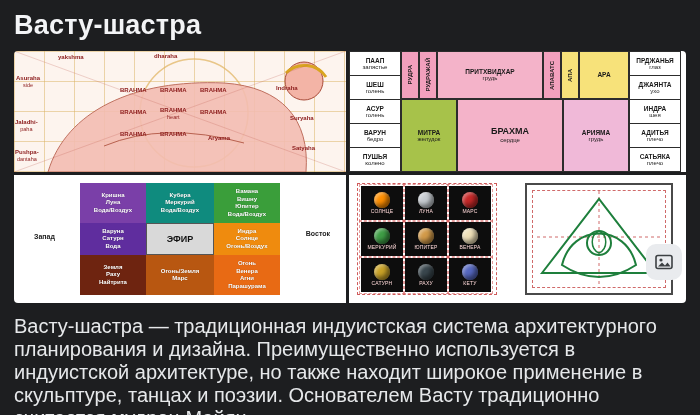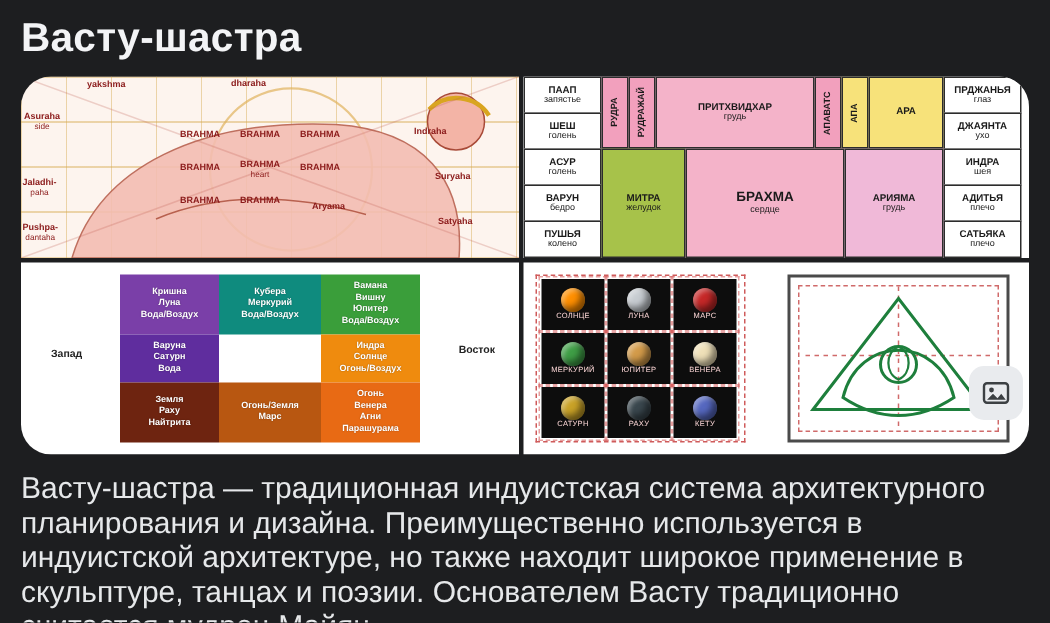--- a/index.html
+++ b/index.html
@@ -1,19 +1,19 @@
 <!DOCTYPE html>
 <html><head>
 <meta charset="utf-8">
 <style>
   html,body{margin:0;padding:0}
   body{width:700px;height:415px;background:#1d1e20;font-family:"Liberation Sans",sans-serif;overflow:hidden}
   .page-title{margin:10px 0 0 14px;font-size:27px;font-weight:600;color:#f3f4f6;letter-spacing:.2px}
   .imgwrap{position:relative;margin:10px 14px 0;width:672px;height:252px;display:grid;
-    grid-template-columns:332px 337px;grid-template-rows:121px 128px;gap:3px;border-radius:20px;overflow:hidden}
+    grid-template-columns:332px 337px;grid-template-rows:121px 128px;gap:3px;border-radius:4px;overflow:hidden}
   .q{position:relative;background:#fff;overflow:hidden}
   .abs{position:absolute;left:0;top:0}
 
   
   .qa{background-color:#fdf4ee;
     background-image:repeating-linear-gradient(0deg,rgba(214,170,80,.45) 0 1px,transparent 1px 30px),
                      repeating-linear-gradient(90deg,rgba(214,170,80,.45) 0 1px,transparent 1px 30px)}
   .lbl{position:absolute;color:#8b1a1a;font-size:6px;line-height:1.15;text-align:center;white-space:nowrap;font-weight:700}
   .lbl .sub{display:block;font-size:5.5px;font-weight:400}
   .bl{position:absolute;color:#8b1a1a;font-size:6px;font-weight:700;white-space:nowrap;text-align:center;line-height:1.1}
@@ -179,20 +179,21 @@
 Огонь/Воздух</div>
     <div class="seg" style="left: 66px; top: 80px; width: 66px; height: 40px; background-color: rgb(110, 36, 16);">Земля
 Раху
 Найтрита</div>
     <div class="seg" style="left: 132px; top: 80px; width: 68px; height: 40px; background-color: rgb(184, 87, 17);">Огонь/Земля
 Марс</div>
     <div class="seg" style="left: 200px; top: 80px; width: 66px; height: 40px; background-color: rgb(232, 106, 20);">Огонь
 Венера
 Агни
 Парашурама</div>
+    <div class="centerbox">ЭФИР</div>
     <div class="cardinal" style="left:20px;top:58px">Запад</div>
     <div class="cardinal" style="right:16px;top:55px">Восток</div>
   </div>
 
   <div class="q">
     <div class="planL">
       <div class="tile" style="left:3px;top:2px">
           <span class="planet" style="background-color: rgb(255, 143, 0);"></span>
           <span class="pl">СОЛНЦЕ</span>
         </div>

